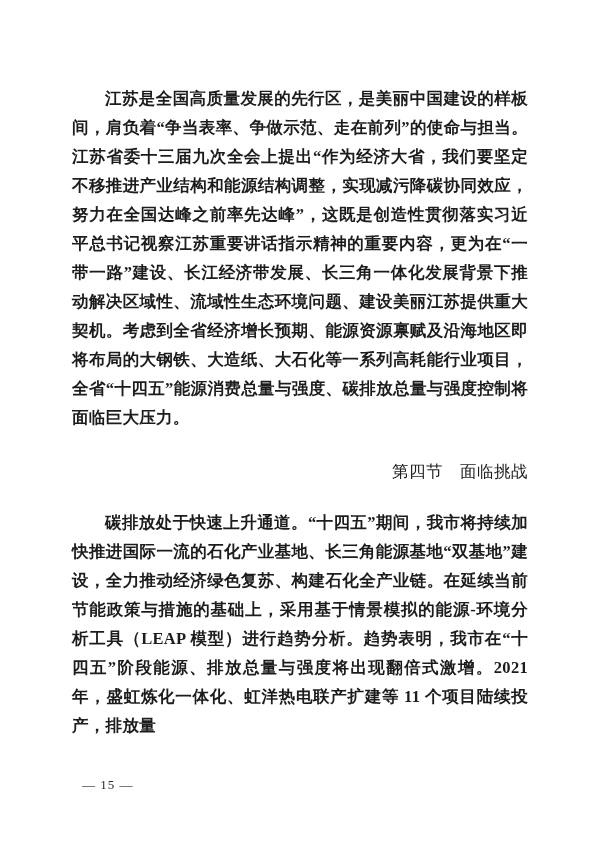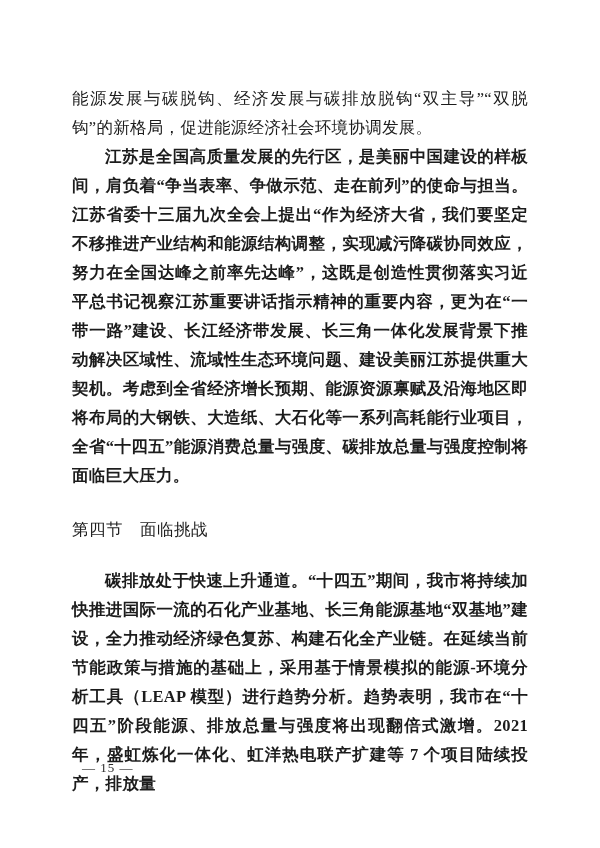--- a/index.html
+++ b/index.html
@@ -33,36 +33,35 @@
   .para.indent {
     text-indent: 2em;
     font-weight: bold;
   }
   .heading {
     margin: 25px 0 22px 0;
     padding: 0;
     font-size: 16.5px;
     line-height: 29px;
     font-weight: normal;
-    text-align: left;
+    text-align: right;
     letter-spacing: 0.5px;
   }
   .pageno {
     position: absolute;
     left: 82px;
-    top: 760px;
+    top: 777px;
     font-size: 13px;
     letter-spacing: 1px;
     color: #2a2a2a;
   }
 </style>
 </head>
 <body>
 
 <div class="page">
   <div class="content">
-    <p class="para">能源发展与碳脱钩、经济发展与碳排放脱钩“双主导”“双脱钩”的新格局，促进能源经济社会环境协调发展。</p>
     <p class="para indent">江苏是全国高质量发展的先行区，是美丽中国建设的样板间，肩负着“争当表率、争做示范、走在前列”的使命与担当。江苏省委十三届九次全会上提出“作为经济大省，我们要坚定不移推进产业结构和能源结构调整，实现减污降碳协同效应，努力在全国达峰之前率先达峰”，这既是创造性贯彻落实习近平总书记视察江苏重要讲话指示精神的重要内容，更为在“一带一路”建设、长江经济带发展、长三角一体化发展背景下推动解决区域性、流域性生态环境问题、建设美丽江苏提供重大契机。考虑到全省经济增长预期、能源资源禀赋及沿海地区即将布局的大钢铁、大造纸、大石化等一系列高耗能行业项目，全省“十四五”能源消费总量与强度、碳排放总量与强度控制将面临巨大压力。</p>
     <h2 class="heading">第四节　面临挑战</h2>
-    <p class="para indent">碳排放处于快速上升通道。“十四五”期间，我市将持续加快推进国际一流的石化产业基地、长三角能源基地“双基地”建设，全力推动经济绿色复苏、构建石化全产业链。在延续当前节能政策与措施的基础上，采用基于情景模拟的能源-环境分析工具（LEAP 模型）进行趋势分析。趋势表明，我市在“十四五”阶段能源、排放总量与强度将出现翻倍式激增。2021 年，盛虹炼化一体化、虹洋热电联产扩建等 7 个项目陆续投产，排放量</p>
+    <p class="para indent">碳排放处于快速上升通道。“十四五”期间，我市将持续加快推进国际一流的石化产业基地、长三角能源基地“双基地”建设，全力推动经济绿色复苏、构建石化全产业链。在延续当前节能政策与措施的基础上，采用基于情景模拟的能源-环境分析工具（LEAP 模型）进行趋势分析。趋势表明，我市在“十四五”阶段能源、排放总量与强度将出现翻倍式激增。2021 年，盛虹炼化一体化、虹洋热电联产扩建等 11 个项目陆续投产，排放量</p>
   </div>
   <div class="pageno">— 15 —</div>
 </div>
 
 </body></html>

